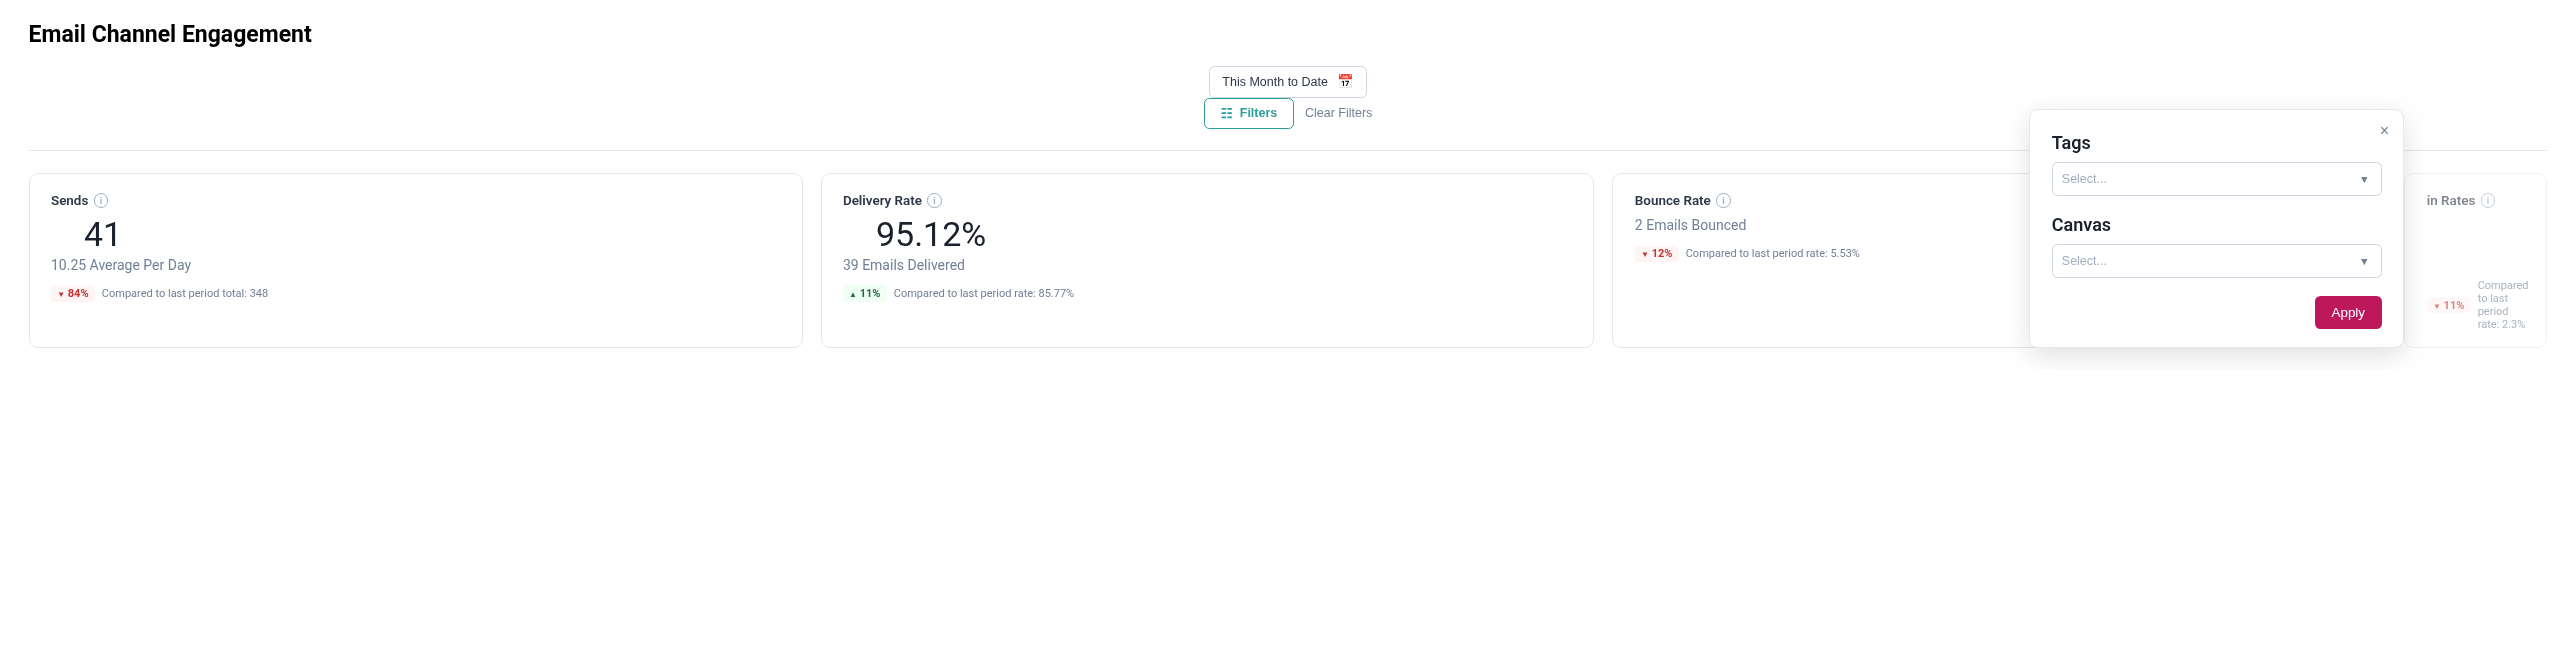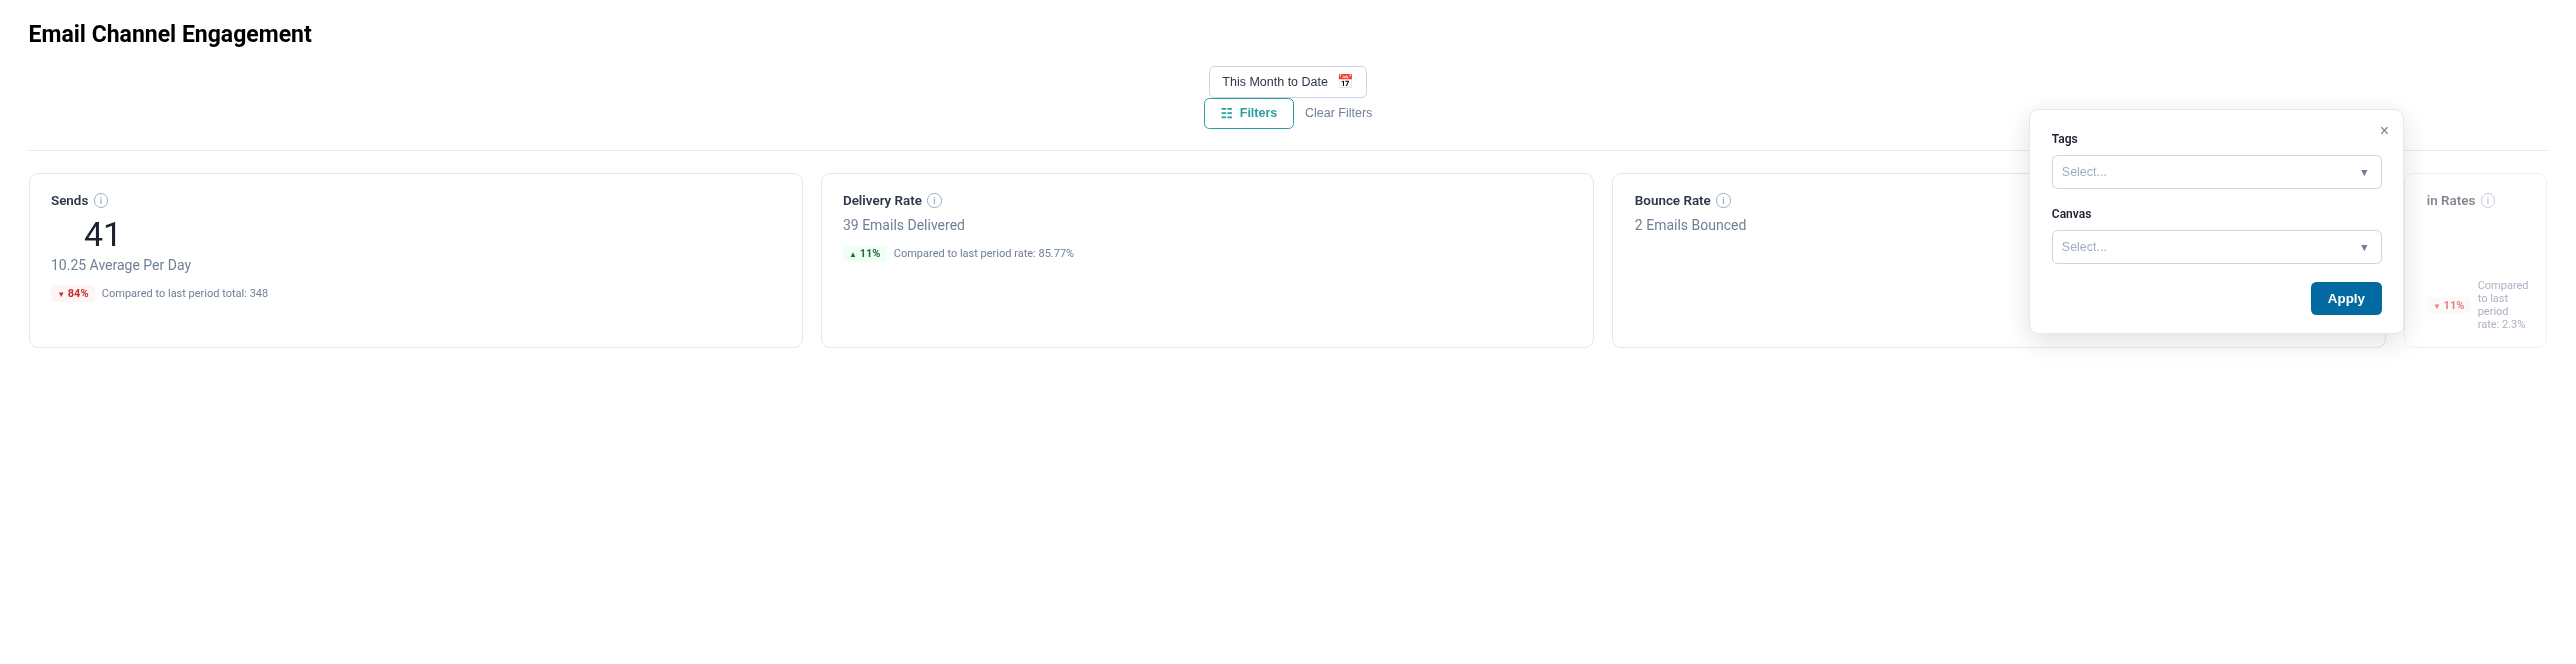--- a/index.html
+++ b/index.html
@@ -184,21 +184,21 @@
       right: 14.3px;
       background: none;
       border: none;
       font-size: 16px;
       color: #718096;
       cursor: pointer;
       line-height: 1;
     }
 
     .filter-section-label {
-      font-size: 12px;
+      font-size: 18px;
       font-weight: 600;
       color: #1a202c;
       margin-bottom: 9px;
     }
 
     .filter-select-wrapper {
       position: relative;
       margin-bottom: 18px;
     }
 
@@ -225,27 +225,27 @@
       font-size: 10.7px;
     }
 
     .filter-apply-row {
       display: flex;
       justify-content: flex-end;
       margin-top: 3.6px;
     }
 
     .apply-btn {
-      background: #0369a1;
+      background: #be185d;
       color: #fff;
       border: none;
       border-radius: 5.4px;
       padding: 9px 17px;
       font-size: 13.4px;
-      font-weight: 700;
+      font-weight: 400;
       cursor: pointer;
     }
 
     
     .metric-card-partial {
       flex: 0 0 143px;
       border: 0.9px solid #e2e8f0;
       border-radius: 9px;
       padding: 19.6px 21.4px 16px;
       background: #fff;
@@ -319,36 +319,44 @@
       </span>
       <span>Compared to last period total: 348</span>
     </div>
   </div>
 
   <div class="metric-card">
     <div class="metric-label">
       <span>Delivery Rate</span>
       <span class="info-icon">i</span>
     </div>
+    <div class="metric-value">95.12%</div>
     <div class="metric-sub">39 Emails Delivered</div>
     <div class="metric-footer">
       <span class="badge badge-up">
         <span class="arrow-up"></span>
         <span>11%</span>
       </span>
       <span>Compared to last period rate: 85.77%</span>
     </div>
   </div>
 
   <div class="metric-card">
     <div class="metric-label">
       <span>Bounce Rate</span>
       <span class="info-icon">i</span>
     </div>
     <div class="metric-sub">2 Emails Bounced</div>
+    <div class="metric-footer">
+      <span class="badge badge-down">
+        <span class="arrow-down"></span>
+        <span>12%</span>
+      </span>
+      <span>Compared to last period rate: 5.53%</span>
+    </div>
   </div>
 
   <div class="metric-card-partial">
     <div class="metric-label">
       <span>in Rates</span>
       <span class="info-icon">i</span>
     </div>
     <div class="metric-footer" style="margin-top: 71px;">
       <span class="badge badge-down">
         <span class="arrow-down"></span>

